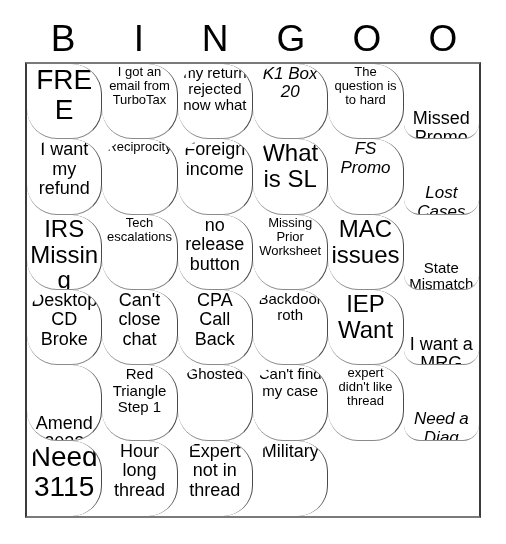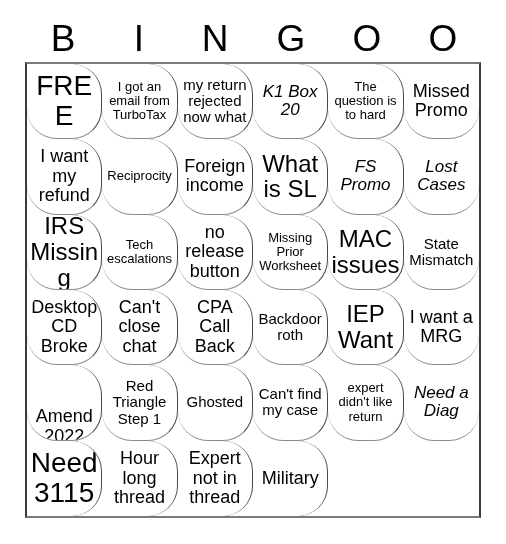--- a/index.html
+++ b/index.html
@@ -54,29 +54,28 @@
     border-left: 2px solid #3b3b3b;
     border-right: 2px solid #3b3b3b;
     border-bottom: 2px solid #7a7a7a;
     background: #ffffff;
   }
   .cell {
     box-sizing: border-box;
     border-right: 1px solid #4a4a4a;
     border-bottom: 1px solid #8a8a8a;
     display: flex;
-    align-items: center;
     justify-content: center;
     text-align: center;
     padding: 1px 2px;
     background: #ffffff;
     overflow: hidden;
     border-radius: 30px;
   }
-  .cell:nth-child(6n) { border-right: none; }
+  .cell:nth-child(6n) { border-right: none; margin-top: 44px; }
   .cell:nth-child(n+31) { border-bottom: none; }
   .cell-text {
     display: block;
     width: 100%;
     line-height: 1.08;
     word-wrap: break-word;
   }
   
   .fs-xxl .cell-text { font-size: 28px; }
   .fs-xl  .cell-text { font-size: 24px; }
@@ -180,21 +179,21 @@
       <div class="cell fs-sm">
         <span class="cell-text">Red Triangle Step 1</span>
       </div>
       <div class="cell fs-sm">
         <span class="cell-text">Ghosted</span>
       </div>
       <div class="cell fs-sm">
         <span class="cell-text">Can't find my case</span>
       </div>
       <div class="cell fs-xs">
-        <span class="cell-text">expert didn't like return</span>
+        <span class="cell-text">expert didn't like thread</span>
       </div>
       <div class="cell fs-lg">
         <span class="cell-text">Need a Diag</span>
       </div>
       <div class="cell fs-xxl">
         <span class="cell-text">Need 3115</span>
       </div>
       <div class="cell fs-md">
         <span class="cell-text">Hour long thread</span>
       </div>

